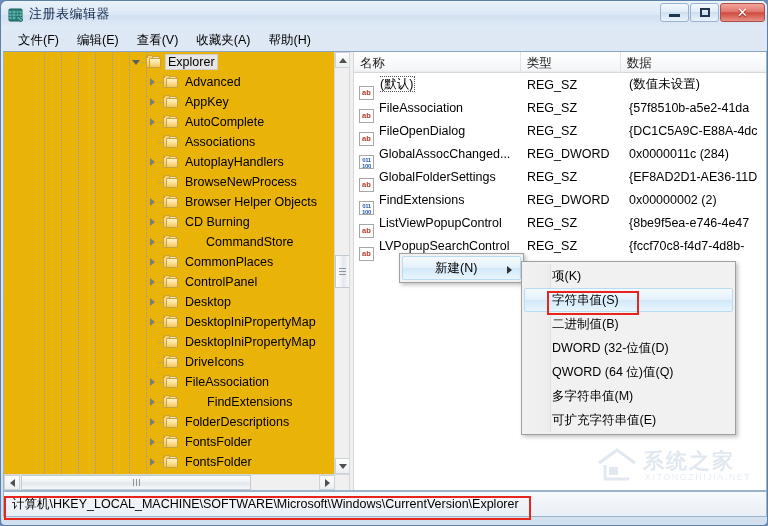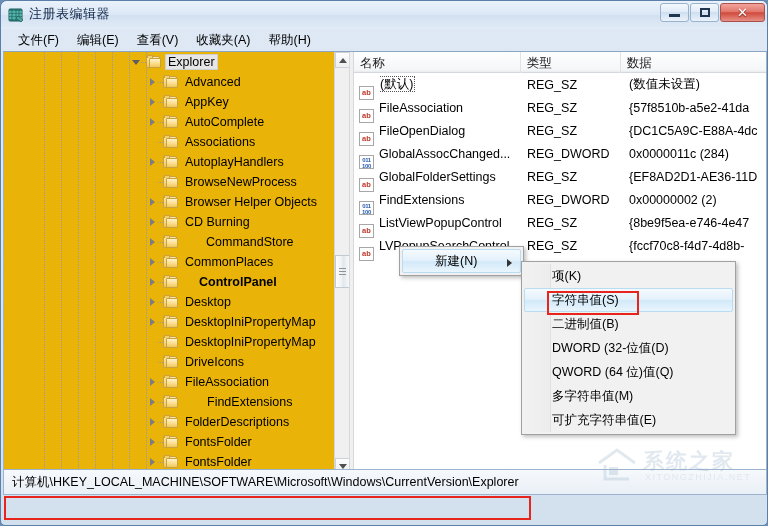--- a/index.html
+++ b/index.html
@@ -324,21 +324,21 @@
   .cell-data { flex: 1; overflow: hidden; }
   
   .ctx {
     position: absolute;
     background: #f1f1f1;
     border: 1px solid #a0a0a0;
     box-shadow: 2px 2px 4px rgba(0,0,0,.25);
     padding: 2px;
     box-sizing: border-box;
   }
-  .ctx-parent { left: 398px; top: 245px; width: 125px; }
+  .ctx-parent { left: 398px; top: 252px; width: 125px; }
   .ctx-sub { left: 520px; top: 260px; width: 215px; }
   .ctx-item {
     position: relative;
     height: 24px;
     display: flex; align-items: center;
     font-size: 12.5px; color: #000;
     padding-left: 33px;
     white-space: nowrap;
     box-sizing: border-box;
   }
@@ -367,21 +367,21 @@
   .annot {
     position: absolute;
     border: 2px solid #e8251d;
     box-sizing: border-box;
     pointer-events: none;
   }
   .annot-menu { left: 546px; top: 290px; width: 92px; height: 24px; }
   .annot-status { left: 3px; top: 495px; width: 527px; height: 24px; }
   
   .statusbar {
-    position: absolute; left: 2px; top: 468px;
+    position: absolute; left: 2px; top: 490px;
     width: 764px; height: 26px;
     background: linear-gradient(to bottom, #f6f9fc, #e9eff6);
     border: 1px solid #9bb3cc;
     box-sizing: border-box;
     display: flex; align-items: center;
   }
   .status-text {
     font-size: 12.5px; color: #000;
     padding-left: 8px;
     white-space: nowrap;
@@ -589,21 +589,21 @@
           <div class="tree-row">
             <div class="tw" style="left: 143px;">
               <div class="arrow"></div>
             </div>
             <div class="dotlink" style="left: 154px; top: 10px; width: 5px;"></div>
             <div class="folder" style="left: 159px; top: 3px;">
               <div class="back"></div>
               <div class="tab"></div>
               <div class="front"></div>
             </div>
-            <div class="tree-label" style="left: 192px; font-weight: bold;">ControlPanel</div>
+            <div class="tree-label" style="left: 178px;">ControlPanel</div>
           </div>
           <div class="tree-row">
             <div class="tw" style="left: 143px;">
               <div class="arrow"></div>
             </div>
             <div class="dotlink" style="left: 154px; top: 10px; width: 5px;"></div>
             <div class="folder" style="left: 159px; top: 3px;">
               <div class="back"></div>
               <div class="tab"></div>
               <div class="front"></div>

